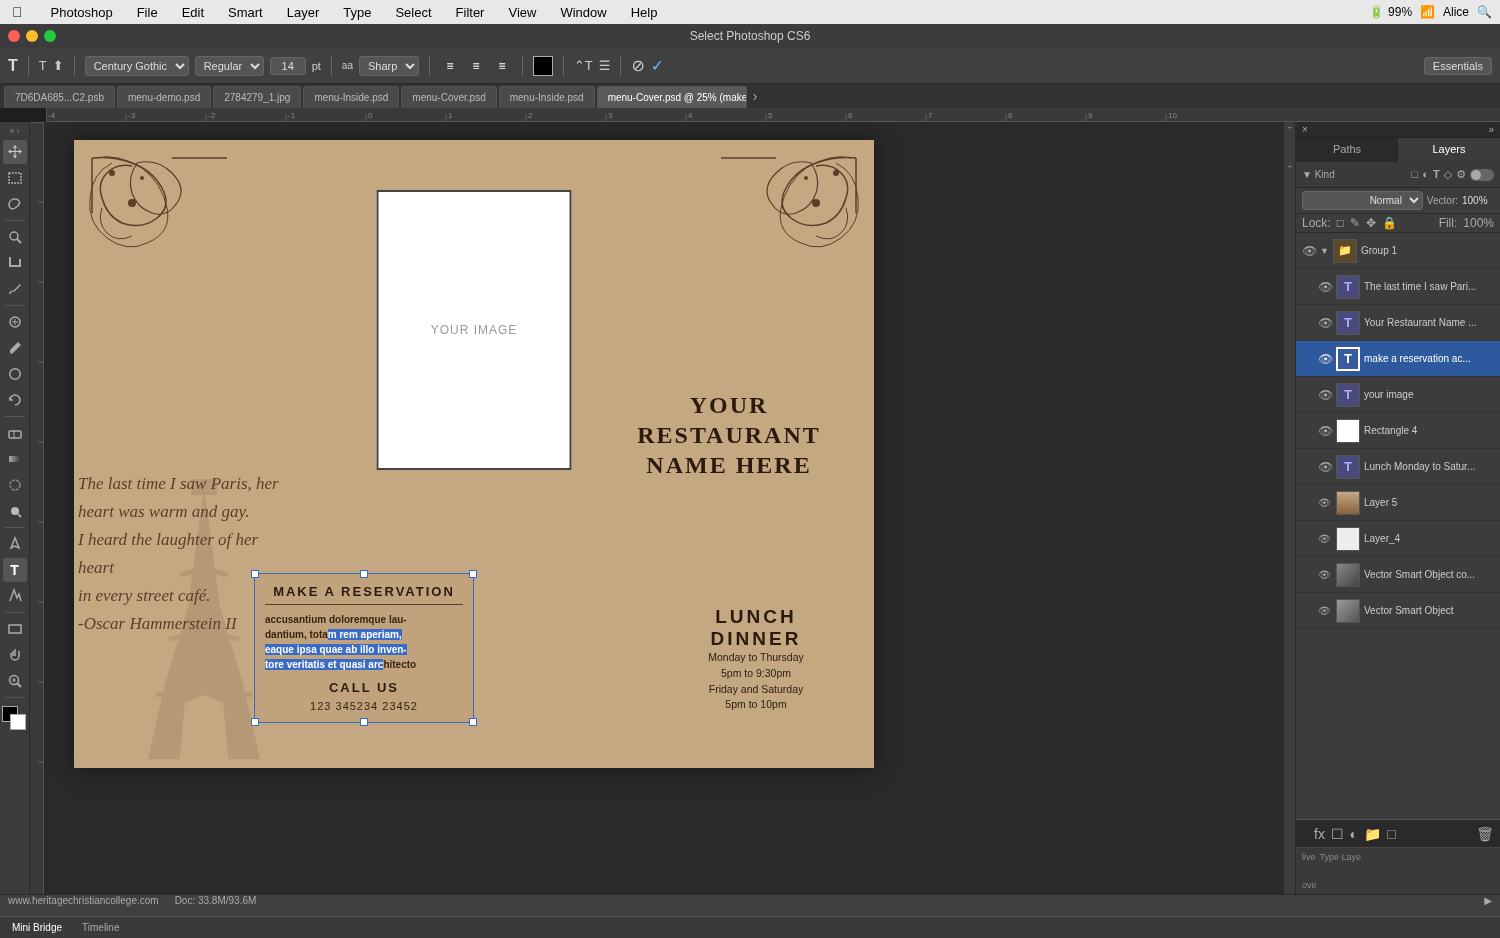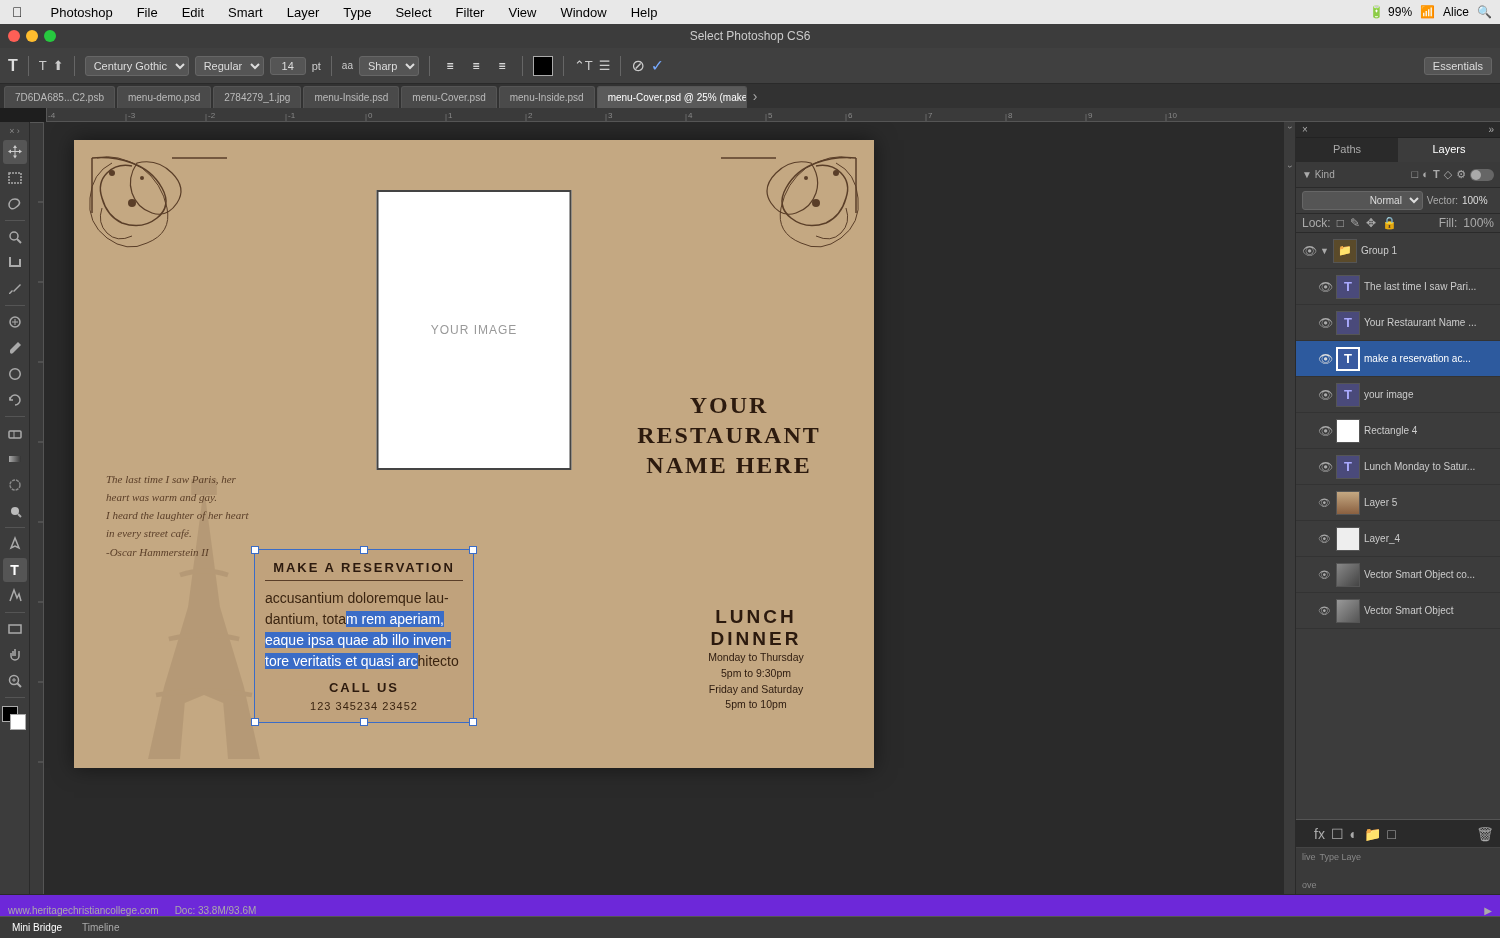--- a/index.html
+++ b/index.html
@@ -594,21 +594,21 @@
         </svg>
 
         <div style="position:absolute; top:50px; left:50%; transform:translateX(-50%); width:195px; height:280px; background:#fff; border:2px solid #444; display:flex; align-items:center; justify-content:center;">
           <span style="color:#999; font-size:12px; letter-spacing:1px; font-family:Arial, sans-serif;">YOUR IMAGE</span>
         </div>
 
         <div style="position:absolute; top:250px; right:35px; text-align:center; font-family:'Georgia',serif; font-size:24px; font-weight:bold; color:#2c1a0e; line-height:1.25; text-transform:uppercase; letter-spacing:2px; width:220px;">
           YOUR<br>RESTAURANT<br>NAME HERE
         </div>
 
-        <div style="position:absolute; top:330px; left:32px; width:210px; font-family:'Georgia',serif; font-style:italic; font-size:11px; color:#5a3e28; line-height:1.65;">
+        <div style="position:absolute; top:330px; left:4px; width:210px; font-family:'Georgia',serif; font-style:italic; font-size:17px; color:#5a3e28; line-height:1.65;">
           The last time I saw Paris, her<br>
           heart was warm and gay.<br>
           I heard the laughter of her heart<br>
           in every street café.<br>
           -Oscar Hammerstein II
         </div>
 
         <svg style="position:absolute; bottom:0; left:50px; width:160px; height:290px; opacity:0.13;" viewBox="0 0 100 180">
 
           <path d="M50 5 L40 80 L25 130 L15 175 L35 175 L38 140 L50 135 L62 140 L65 175 L85 175 L75 130 L60 80 Z" fill="#5a3e28"></path>
@@ -622,21 +622,21 @@
 
           <div style="position:absolute; top:-4px; left:-4px; width:8px; height:8px; background:#fff; border:1px solid #3a6cc7;"></div>
           <div style="position:absolute; top:-4px; left:50%; margin-left:-4px; width:8px; height:8px; background:#fff; border:1px solid #3a6cc7;"></div>
           <div style="position:absolute; top:-4px; right:-4px; width:8px; height:8px; background:#fff; border:1px solid #3a6cc7;"></div>
           <div style="position:absolute; bottom:-4px; left:-4px; width:8px; height:8px; background:#fff; border:1px solid #3a6cc7;"></div>
           <div style="position:absolute; bottom:-4px; left:50%; margin-left:-4px; width:8px; height:8px; background:#fff; border:1px solid #3a6cc7;"></div>
           <div style="position:absolute; bottom:-4px; right:-4px; width:8px; height:8px; background:#fff; border:1px solid #3a6cc7;"></div>
 
           <div style="text-align:center; font-size:13px; font-weight:bold; color:#2c1a0e; letter-spacing:2px; text-transform:uppercase; border-bottom:1px solid #5a3e28; padding-bottom:5px; margin-bottom:7px; font-family:Arial,sans-serif;">MAKE A RESERVATION</div>
 
-          <div style="font-size:14px; color:#3a2410; line-height:1.5; font-family:Arial,sans-serif; margin-bottom:8px;">
+          <div style="font-size:10px; color:#3a2410; line-height:1.5; font-family:Arial,sans-serif; margin-bottom:8px;font-weight:bold;">
             <span>accusantium doloremque lau-<br>dantium, tota</span><span style="background:#3a6cc7; color:#fff;">m rem aperiam,<br>eaque ipsa quae ab illo inven-<br>tore veritatis et quasi arc</span><span>hitecto</span>
           </div>
 
           <div style="text-align:center; font-size:13px; font-weight:bold; color:#2c1a0e; letter-spacing:2px; text-transform:uppercase; margin-bottom:5px; font-family:Arial,sans-serif;">CALL US</div>
           <div style="text-align:center; font-size:11px; color:#3a2410; letter-spacing:1px; font-family:Arial,sans-serif;">123 345234 23452</div>
         </div>
 
         <div style="position:absolute; bottom:55px; right:28px; text-align:center; color:#2c1a0e; width:180px;">
           <div style="font-size:19px; font-weight:bold; letter-spacing:3px; text-transform:uppercase; font-family:Arial,sans-serif;">LUNCH</div>
           <div style="font-size:19px; font-weight:bold; letter-spacing:3px; text-transform:uppercase; font-family:Arial,sans-serif;">DINNER</div>
@@ -785,21 +785,21 @@
         <span style="color:#888; font-size:9px;">Type Laye</span>
       </div>
       <div style="display:flex; align-items:center; gap:4px;">
         <span style="color:#888; font-size:9px;">ove</span>
       </div>
     </div>
   </div>
 
 </div>
 
-<div id="status-bar" style="height:22px; background:#6d28d9; border-top:1px solid #2a2a2a; display:flex; align-items:flex-end; padding:0 8px; font-size:10px; color:#aaa; gap:16px;">
+<div id="status-bar" style="height:22px; background:#404040; border-top:1px solid #2a2a2a; display:flex; align-items:flex-start; padding:0 8px; font-size:10px; color:#aaa; gap:16px;">
   <span>www.heritagechristiancollege.com</span>
   <span>Doc: 33.8M/93.6M</span>
   <span style="margin-left:auto; font-size:10px; color:#aaa;">▶</span>
 </div>
 
 <div id="mini-bridge" style="height:22px; background:#3a3a3a; border-top:1px solid #555; display:flex; align-items:center; padding:0 8px; gap:12px; font-size:10px; color:#aaa;">
   <span class="mini-bridge-tab active">Mini Bridge</span>
   <span class="mini-bridge-tab">Timeline</span>
 </div>
 

